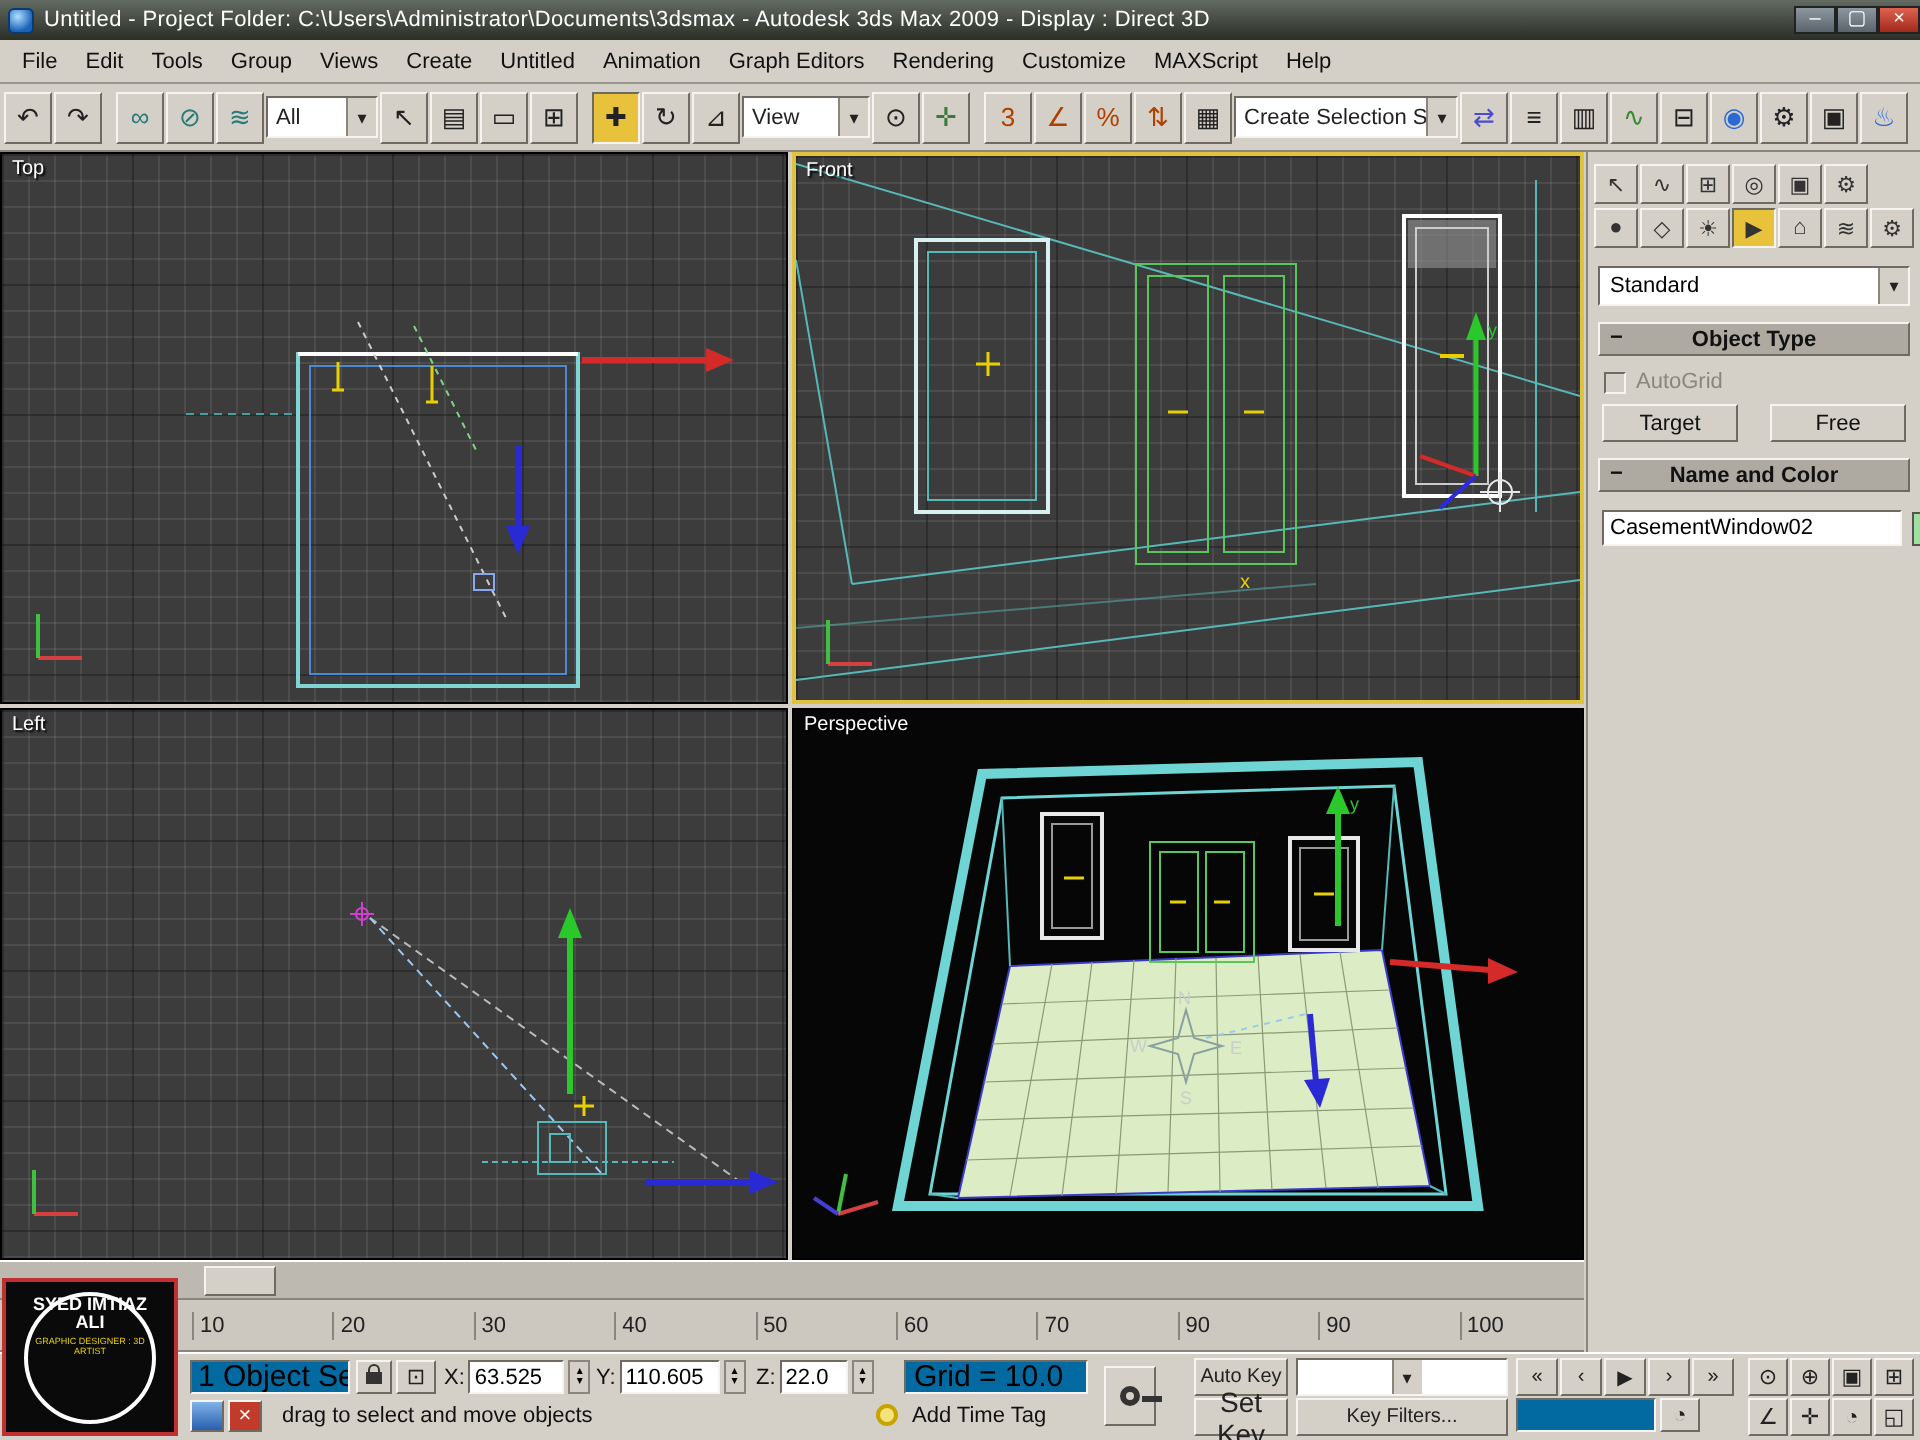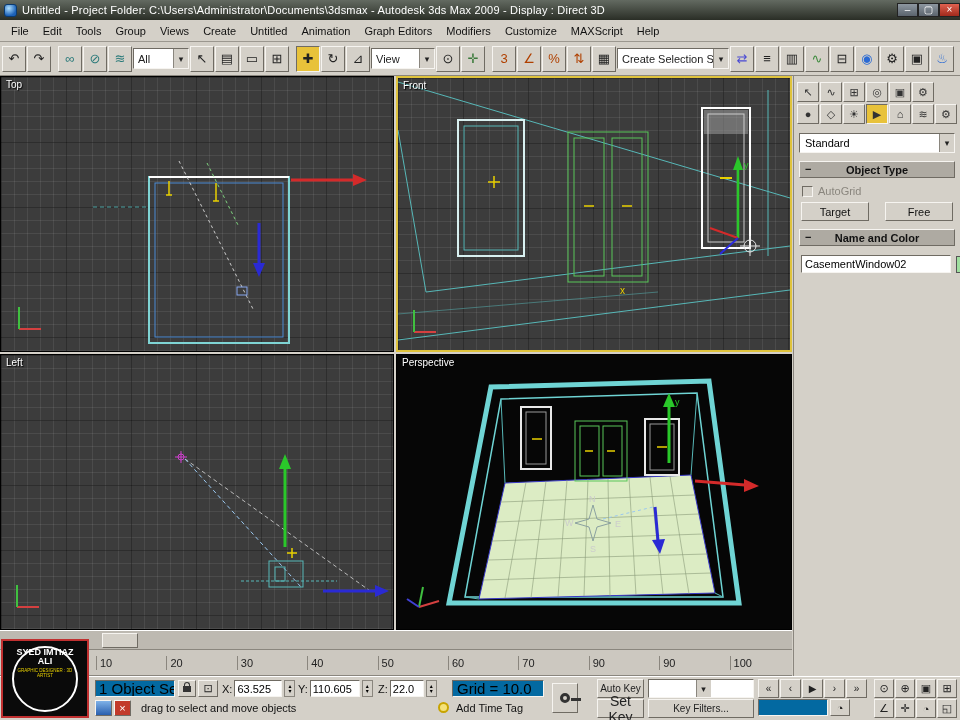--- a/index.html
+++ b/index.html
@@ -159,21 +159,21 @@
 
 <span class="menu-item">File</span>
     <span class="menu-item">Edit</span>
     <span class="menu-item">Tools</span>
     <span class="menu-item">Group</span>
     <span class="menu-item">Views</span>
     <span class="menu-item">Create</span>
     <span class="menu-item">Untitled</span>
     <span class="menu-item">Animation</span>
     <span class="menu-item">Graph Editors</span>
-    <span class="menu-item">Modifiers</span>
+    <span class="menu-item">Rendering</span>
     <span class="menu-item">Customize</span>
     <span class="menu-item">MAXScript</span>
     <span class="menu-item">Help</span>
   </div>
 
 <div id="toolbar">
   <span class="grp" data-list="toolbar.icons_a">
       <button class="tbtn">
         <span>↶</span>
       </button>

